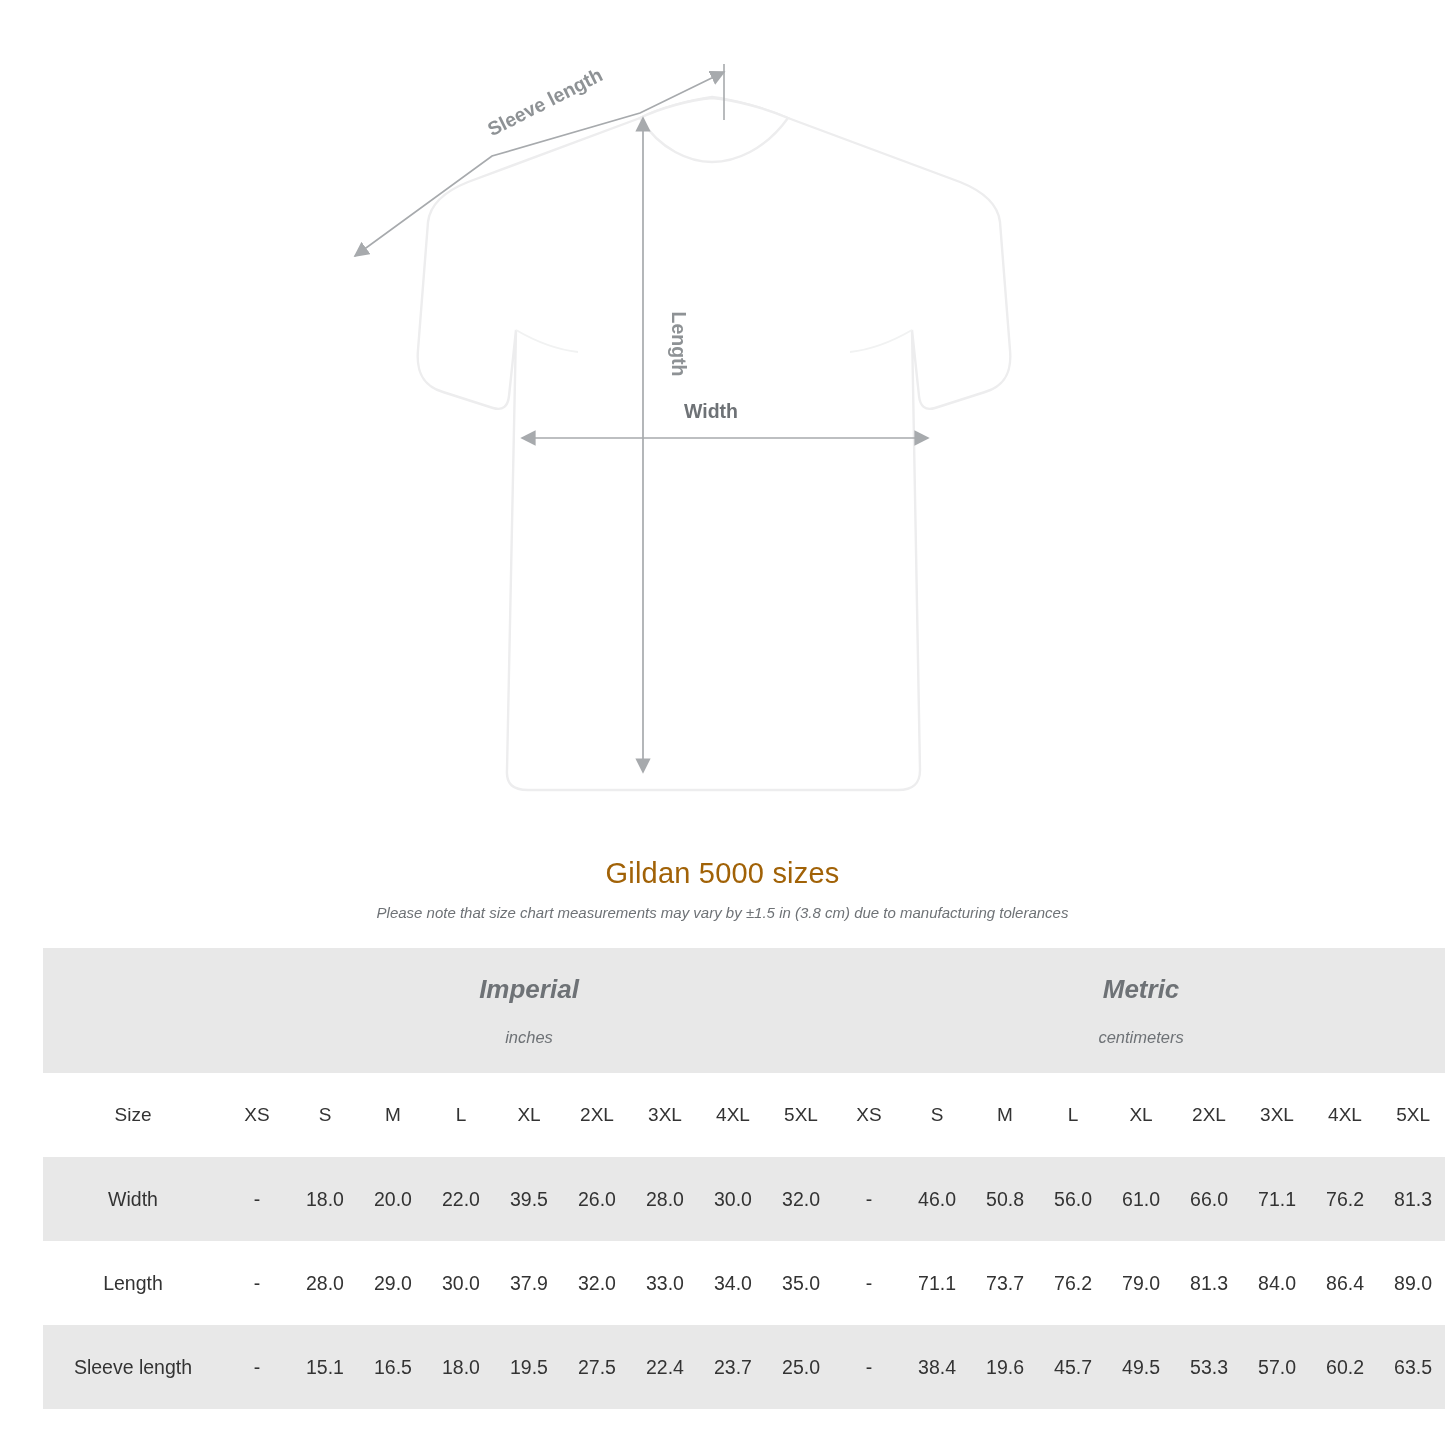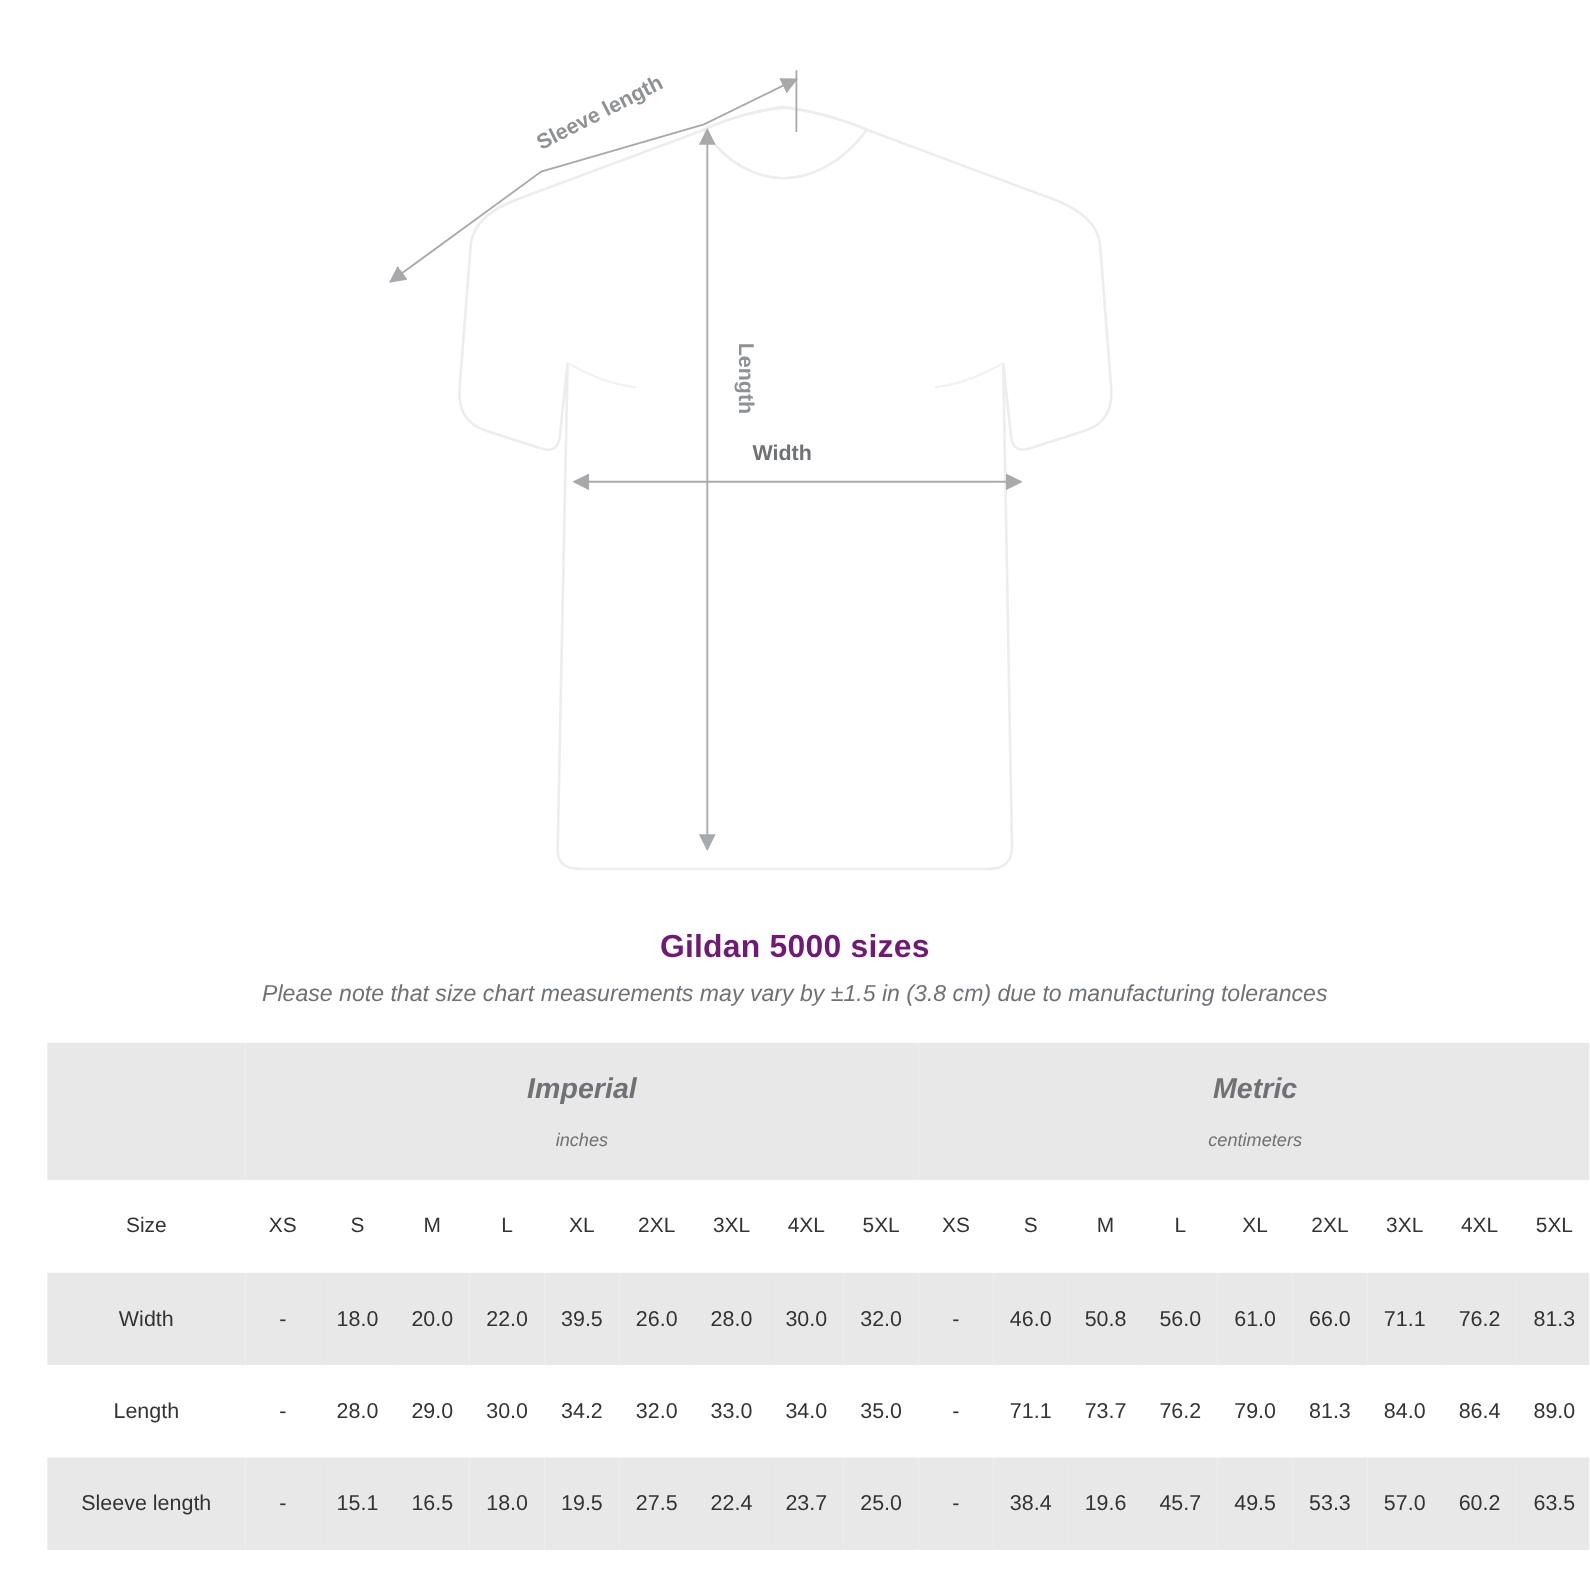--- a/index.html
+++ b/index.html
@@ -30,28 +30,28 @@
   
   .title-block {
     position: absolute;
     left: 0;
     top: 845px;
     width: 1445px;
     text-align: center;
   }
   .chart-title {
     font-size: 29px;
-    font-weight: bold;
-    color: #701a75;
+    font-weight: normal;
+    color: #a16207;
     letter-spacing: 0.2px;
-    margin: 0;
+    margin: 12px;
   }
   .chart-note {
     margin-top: 14px;
-    font-size: 21px;
+    font-size: 15px;
     font-style: italic;
     color: #6e7276;
   }
 
   
   .table-wrap {
     position: absolute;
     left: 43px;
     top: 948px;
     width: 1360px;
@@ -240,21 +240,21 @@
           <td>76.2</td>
           <td>81.3</td>
         </tr>
 
         <tr class="data-row plain">
           <td class="rowlabel">Length</td>
           <td>-</td>
           <td>28.0</td>
           <td>29.0</td>
           <td>30.0</td>
-          <td>34.2</td>
+          <td>37.9</td>
           <td>32.0</td>
           <td>33.0</td>
           <td>34.0</td>
           <td>35.0</td>
           <td>-</td>
           <td>71.1</td>
           <td>73.7</td>
           <td>76.2</td>
           <td>79.0</td>
           <td>81.3</td>

